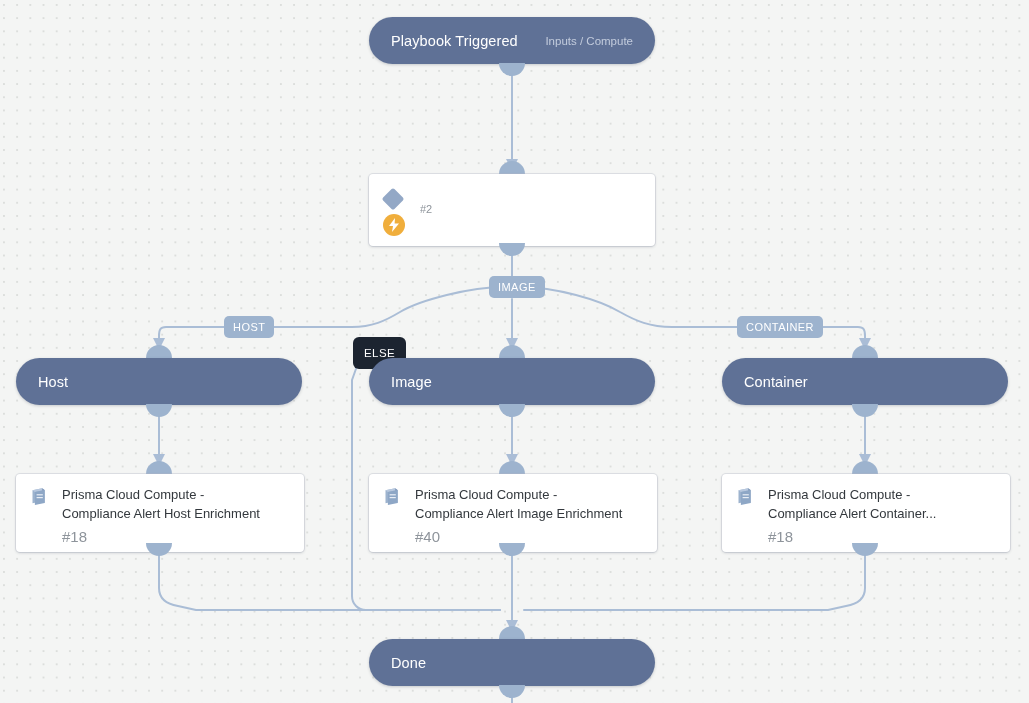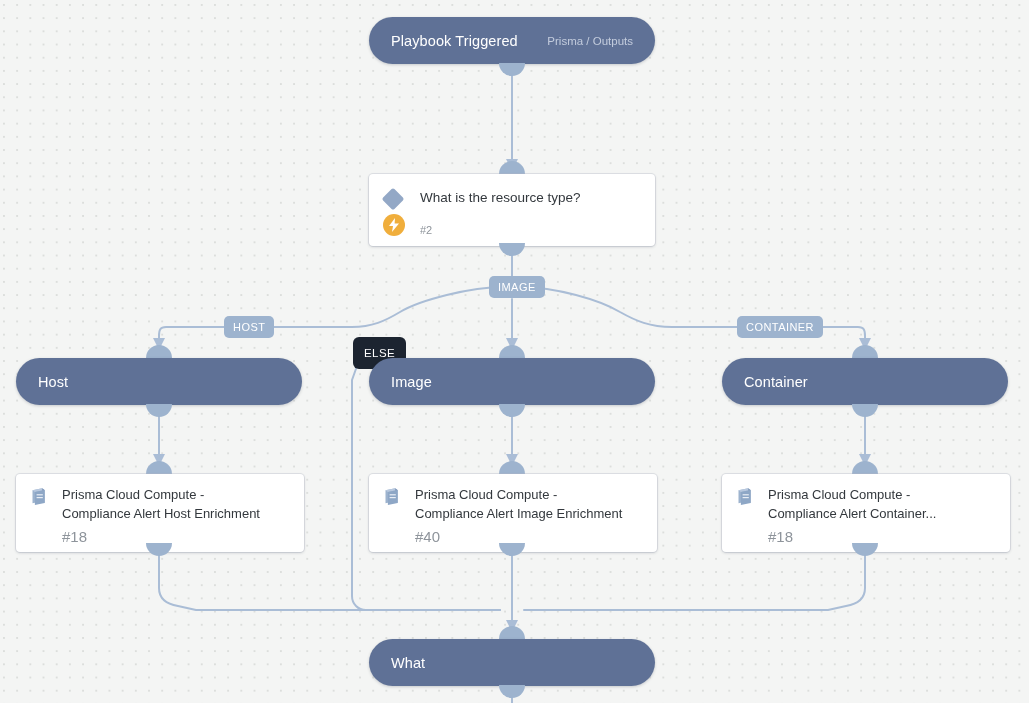--- a/index.html
+++ b/index.html
@@ -203,36 +203,35 @@
 
     <path class="wire" d="M865,553 L865,588 C865,598 858,604 846,606 L828,610 L524,610"></path>
 
     <polygon class="arrowhead" points="512,632 506,620 518,620"></polygon>
 
     <path class="wire" d="M512,686 L512,703"></path>
   </svg>
 
   <div class="pill" style="left:369px; top:17px; width:286px;">
     <span class="pill-title">Playbook Triggered</span>
-    <span class="pill-meta">Prisma / Outputs</span>
+    <span class="pill-meta">Inputs / Compute</span>
   </div>
   <div class="port bottom" style="left:499px; top:63px;"></div>
 
   <div class="port top" style="left:499px; top:161px;"></div>
   <div class="card decision" style="left:369px; top:174px;">
     <div class="card-icon dec-left">
       <div class="diamond"></div>
       <div class="bolt">
         <svg width="12" height="14" viewBox="0 0 12 14" aria-hidden="true">
           <polygon points="7,0 1,8 5,8 4,14 11,5.5 6.6,5.5" fill="#ffffff"></polygon>
         </svg>
       </div>
     </div>
     <div class="card-body">
-      <div class="dec-title">What is the resource type?</div>
       <div class="dec-id">#2</div>
     </div>
   </div>
   <div class="port bottom" style="left:499px; top:243px;"></div>
 
   <div class="badge" style="left:489px; top:276px;">
     <span>IMAGE</span>
   </div>
   <div class="badge" style="left:224px; top:316px;">
     <span>HOST</span>
@@ -317,17 +316,17 @@
     <div class="card-body">
       <div class="card-title">Prisma Cloud Compute -
 Compliance Alert Container...</div>
       <div class="card-id">#18</div>
     </div>
   </div>
   <div class="port bottom" style="left:852px; top:543px;"></div>
 
   <div class="port top" style="left:499px; top:626px;"></div>
   <div class="pill" style="left:369px; top:639px; width:286px;">
-    <span class="pill-title">What</span>
+    <span class="pill-title">Done</span>
   </div>
   <div class="port bottom" style="left:499px; top:685px;"></div>
 
 </div>
 
 </body></html>

